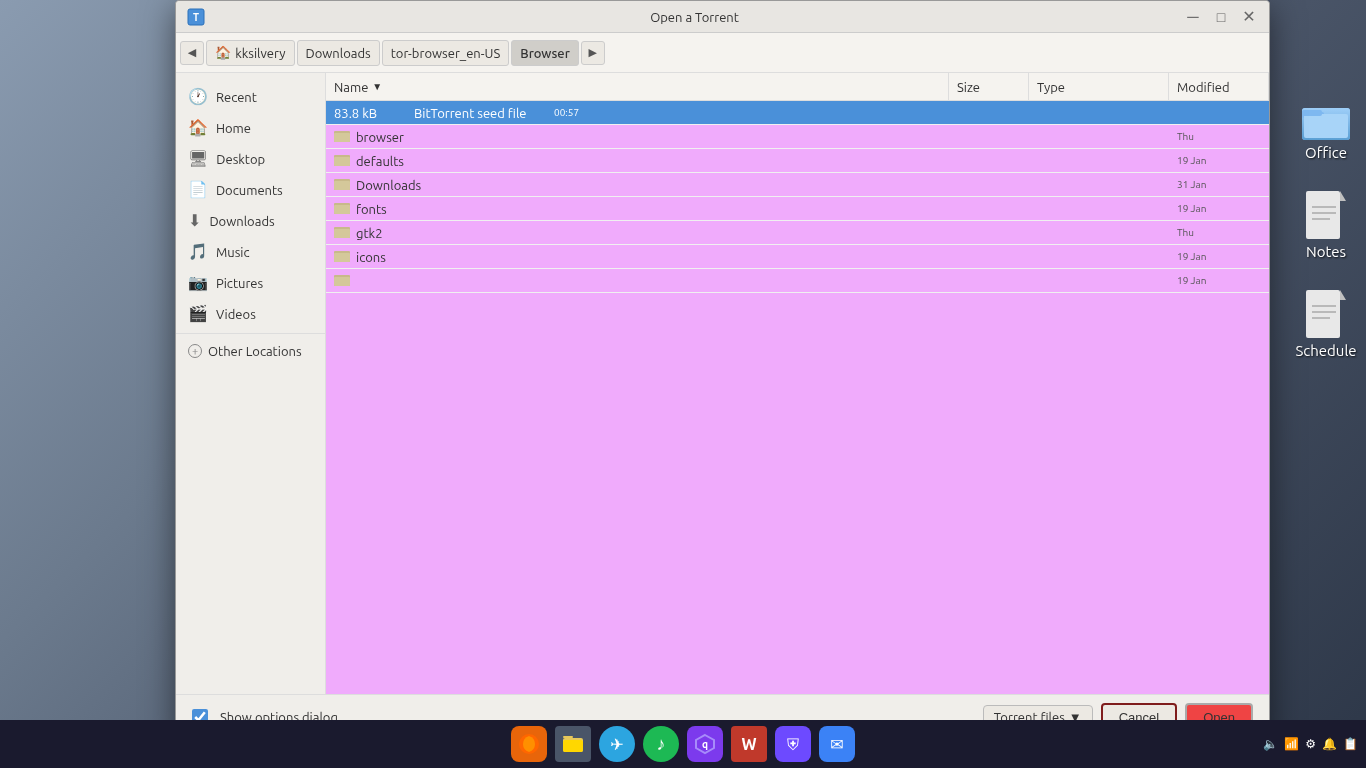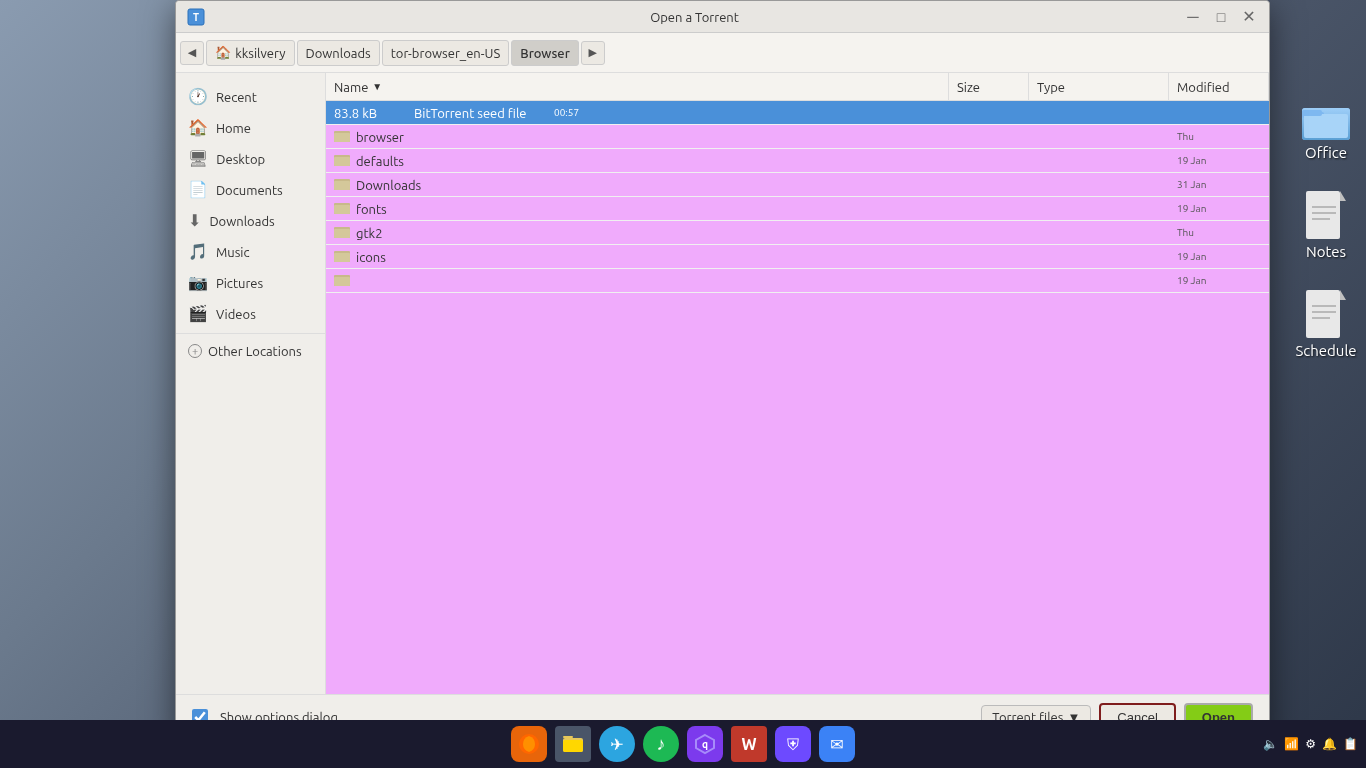--- a/index.html
+++ b/index.html
@@ -372,23 +372,22 @@
       padding: 5px 16px;
       border-radius: 4px;
       border: 2px solid #7f1d1d;
       font-size: 13px;
       cursor: pointer;
       background: #ece9e3;
       color: #333;
     }
 
     .btn-primary {
-      background: #84cc16;
+      background: #ef4444;
       border-color: #aaa;
-      font-weight: bold;
     }
 
     .filter-dropdown {
       display: flex;
       align-items: center;
       gap: 4px;
       padding: 4px 10px;
       border: 1px solid #bbb;
       border-radius: 4px;
       background: #ece9e3;

